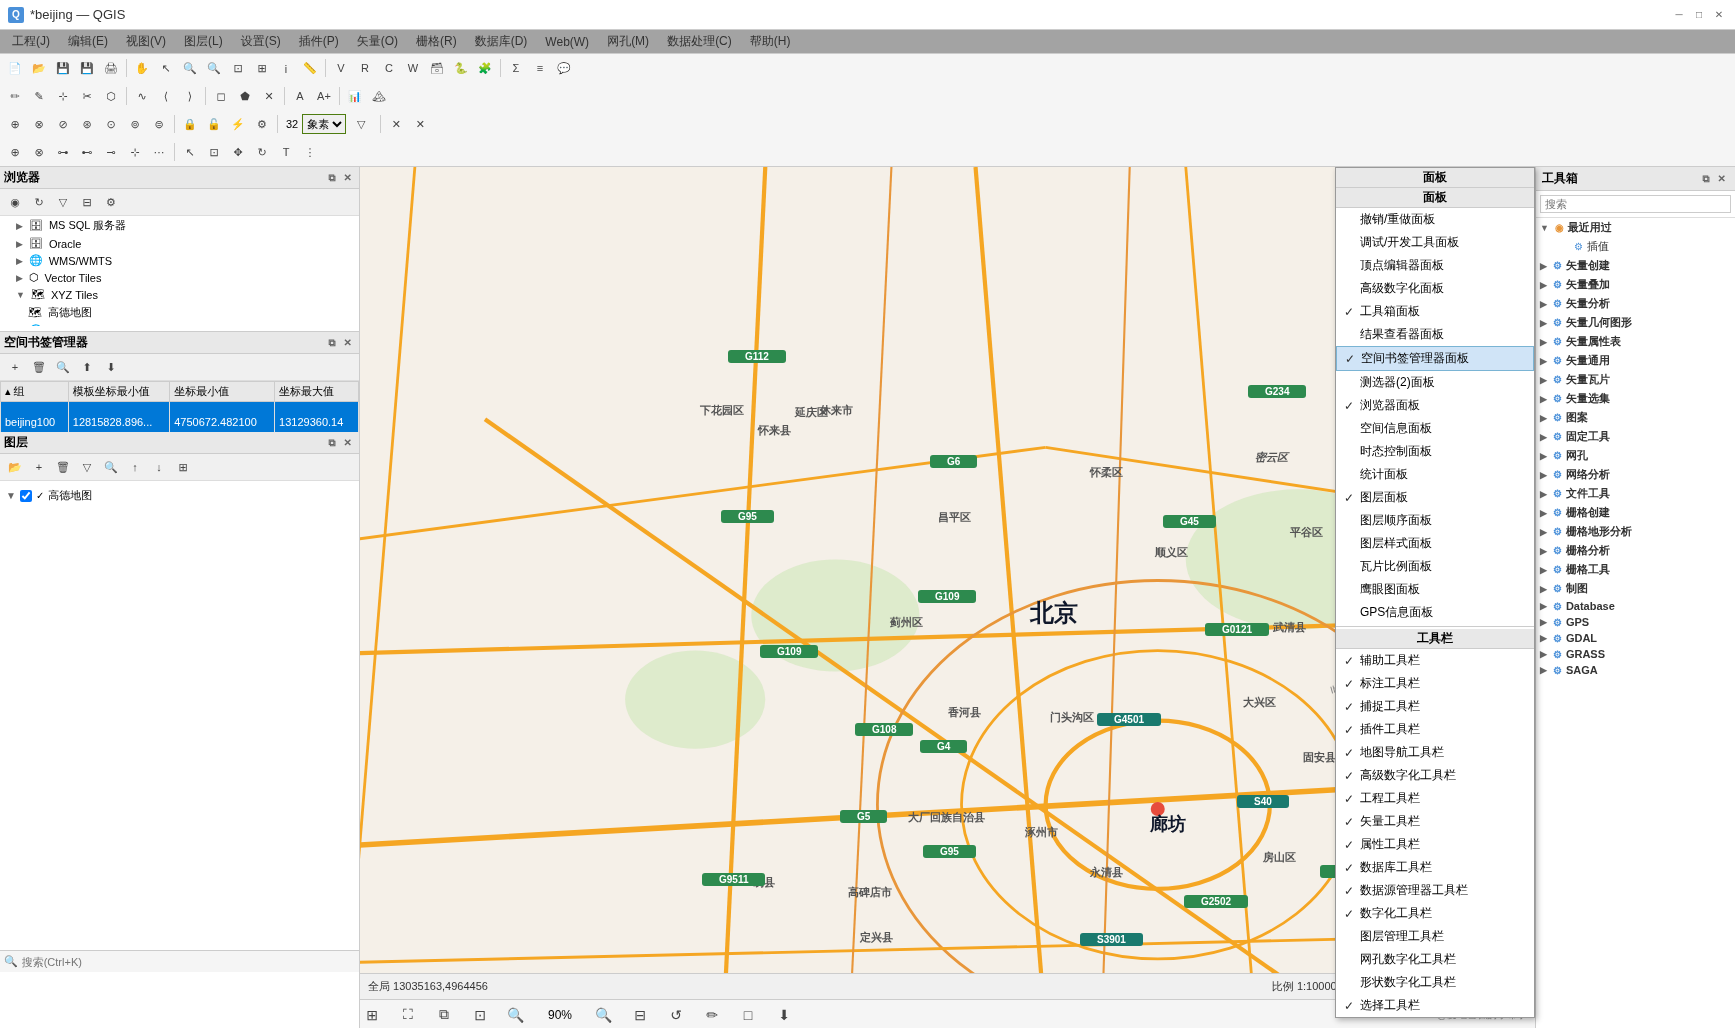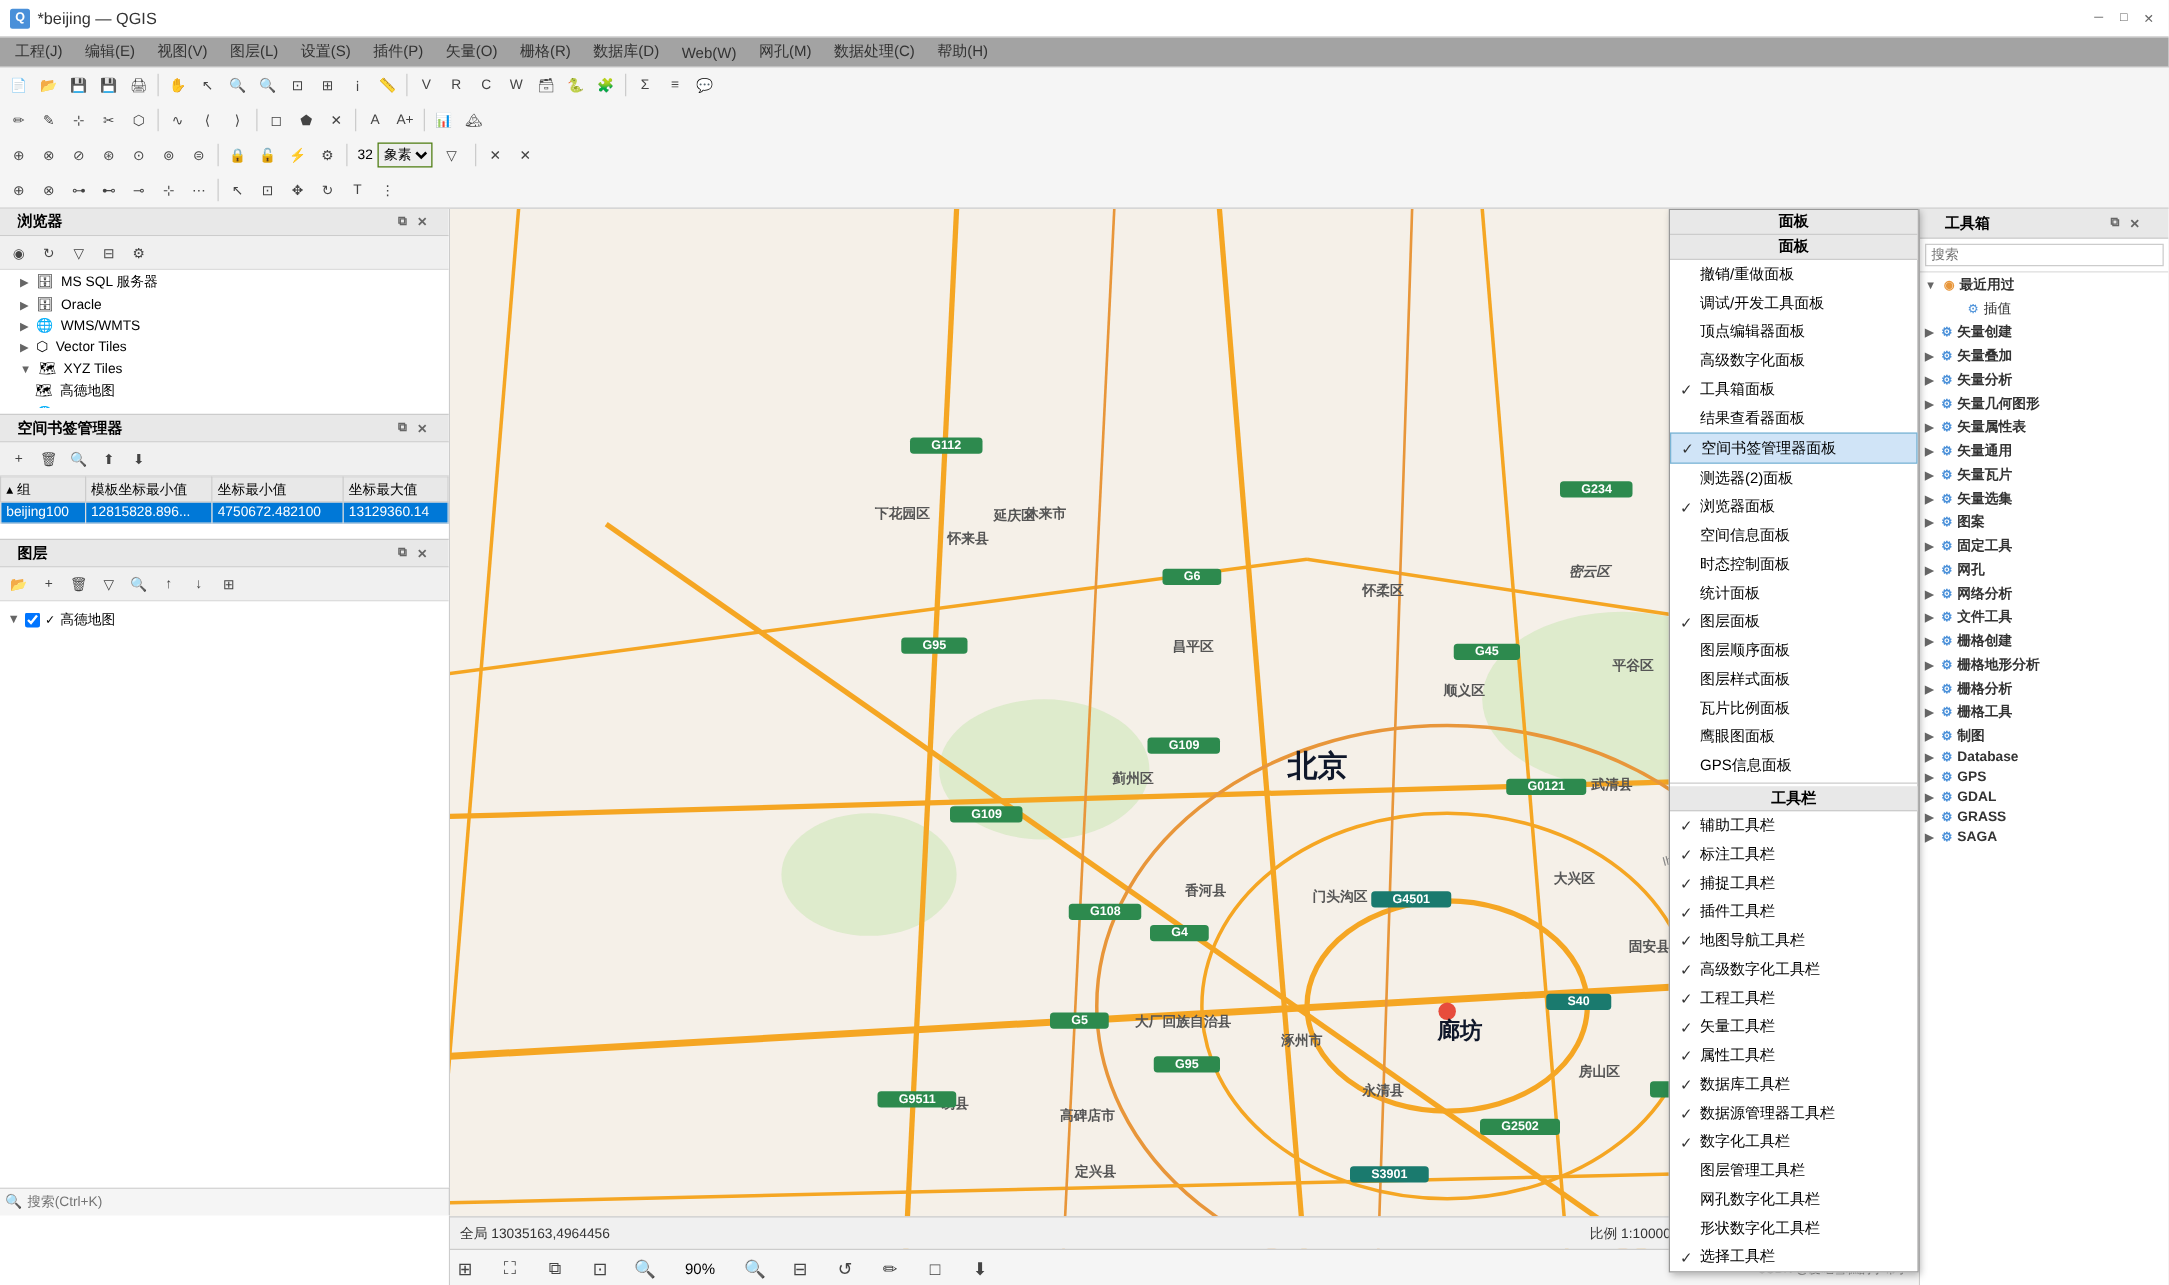--- a/index.html
+++ b/index.html
@@ -75,21 +75,21 @@
     }
 
     
     .panel {
       border-bottom: 1px solid #ccc;
       background: #ffffff;
     }
     .panel-header {
       background: #e8e8e8;
       border-bottom: 1px solid #ccc;
-      padding: 3px 14px;
+      padding: 3px 4px;
       font-size: 12px;
       font-weight: bold;
       display: flex;
       align-items: center;
       justify-content: space-between;
       height: 22px;
       text-align: center;
     }
     .panel-header-controls { display: flex; gap: 2px; }
     .panel-ctrl-btn { font-size: 10px; cursor: pointer; padding: 1px 3px; color: #666; }
@@ -98,21 +98,21 @@
     .browser-toolbar { display: flex; align-items: center; gap: 2px; padding: 2px 4px; background: #f0f0f0; border-bottom: 1px solid #ddd; }
     .browser-item { padding: 2px 4px 2px 16px; cursor: pointer; display: flex; align-items: center; gap: 4px; font-size: 11px; }
     .tree-arrow { font-size: 9px; margin-right: 2px; color: #666; }
     .tree-icon { font-size: 11px; margin-right: 2px; }
 
     
     .bookmarks-panel { height: 100px; }
     .bookmarks-toolbar { display: flex; gap: 2px; padding: 2px 4px; background: #f0f0f0; border-bottom: 1px solid #ddd; }
     .bm-table { width: 100%; font-size: 11px; border-collapse: collapse; }
     .bm-table th { background: #e8e8e8; border: 1px solid #ccc; padding: 2px 4px; font-weight: normal; text-align: left; }
-    .bm-table td { border: 1px solid #ddd; padding: 2px 4px; }
+    .bm-table td { border: 1px solid #ddd; padding: 14px 4px; }
     .bm-table tr.selected td { background: #0078d7; color: white; }
 
     
     .layers-panel { flex: 1; overflow: hidden; }
     .layers-toolbar { display: flex; gap: 2px; padding: 2px 4px; background: #f0f0f0; border-bottom: 1px solid #ddd; }
     .layer-item { padding: 3px 4px; display: flex; align-items: center; gap: 4px; font-size: 11px; cursor: pointer; }
     .dropdown-section-header {
       background: #e8e8e8;
       padding: 1px 8px;
       font-weight: bold;
@@ -134,21 +134,21 @@
       color: #333;
     }
     .dropdown-item.highlighted {
       background: #d0e4f7;
       border: 1px solid #7ab4d4;
     }
     .dropdown-divider { height: 1px; background: #ccc; margin: 2px 0; }
     .toolbox-header {
       background: #e8e8e8;
       border-bottom: 1px solid #ccc;
-      padding: 3px 20px;
+      padding: 3px 6px;
       font-size: 12px;
       font-weight: bold;
       display: flex;
       align-items: center;
       justify-content: space-between;
     }
     .toolbox-search { padding: 4px; border-bottom: 1px solid #ddd; }
     .toolbox-search input { width: 100%; padding: 2px 4px; font-size: 11px; border: 1px solid #ccc; }
     .toolbox-tree { overflow-y: auto; flex: 1; font-size: 11px; }
     .toolbox-item { padding: 2px 4px; cursor: pointer; display: flex; align-items: center; gap: 4px; }

